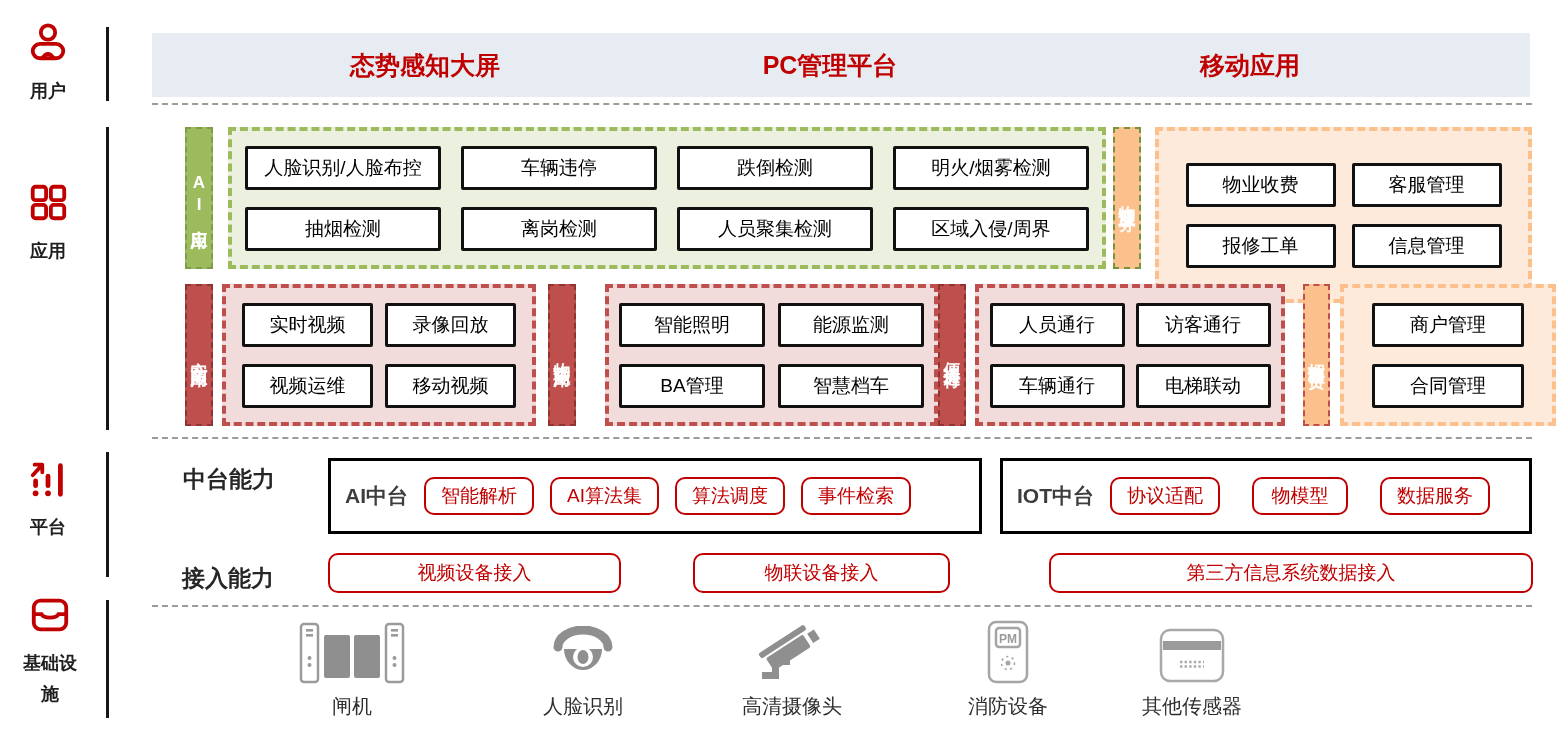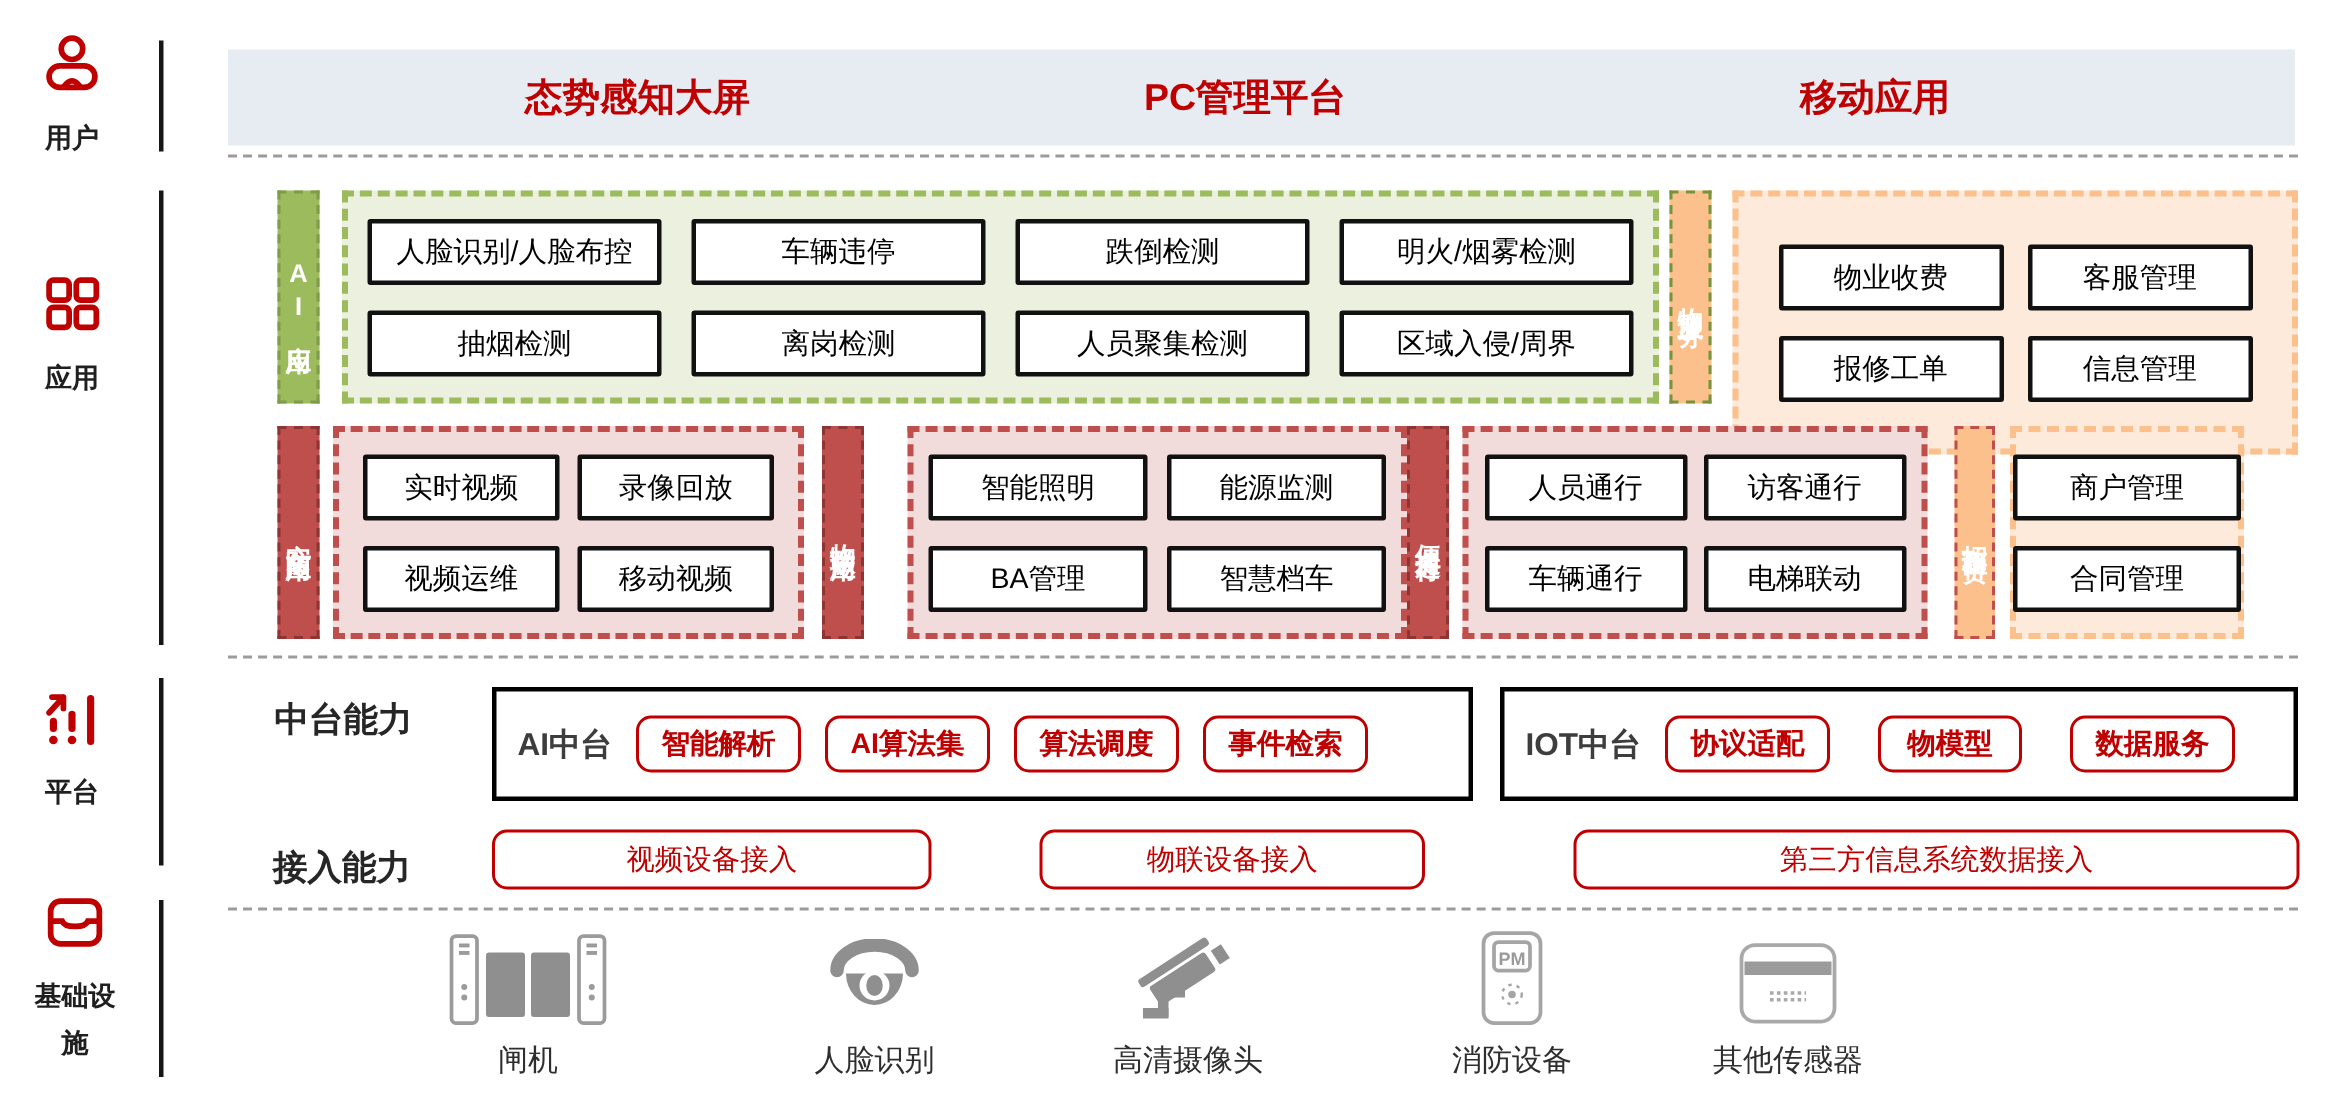--- a/index.html
+++ b/index.html
@@ -29,21 +29,21 @@
   .box-red{background:#F2DCDB;border:4px dashed #BF4F4C;}
   .box-orange{background:#FDEADB;border:4px dashed #FBC08C;}
   .node{background:#fff;border:3px solid #111;border-radius:2px;height:38px;box-sizing:content-box;
     display:flex;align-items:center;justify-content:center;font-size:19px;color:#000;white-space:nowrap;}
   
   .row-title{position:absolute;font-size:23px;font-weight:bold;color:#262626;}
   .mid-box{position:absolute;top:458px;height:76px;box-sizing:border-box;border:3px solid #000;background:#fff;
     display:flex;align-items:center;gap:16px;padding-left:14px;}
   .group-label{font-size:21px;font-weight:bold;color:#3d3d3d;white-space:nowrap;}
   .pill{height:38px;box-sizing:border-box;border:2.5px solid #C00000;border-radius:10px;color:#C00000;
-    font-size:19px;display:flex;align-items:center;justify-content:center;padding:0 15px;min-width:96px;white-space:nowrap;font-weight:bold;}
+    font-size:19px;display:flex;align-items:center;justify-content:center;padding:0 15px;min-width:96px;white-space:nowrap;}
   .access{position:absolute;top:553px;height:40px;box-sizing:border-box;border:2.5px solid #C00000;border-radius:10px;
     color:#C00000;font-size:19px;display:flex;align-items:center;justify-content:center;}
   
   .device{position:absolute;top:620px;width:130px;text-align:center;}
   .device .ic{height:64px;display:flex;align-items:flex-end;justify-content:center;}
   .dev-label{font-size:20px;color:#2e2e2e;margin-top:9px;white-space:nowrap;}
 </style>
 </head>
 <body>
 
@@ -149,21 +149,21 @@
 <div class="app-box box-red" style="left:975px;top:284px;width:310px;height:142px;grid-template-columns:repeat(2,135px);column-gap:11px;">
     <div class="node">人员通行</div>
     <div class="node">访客通行</div>
     <div class="node">车辆通行</div>
     <div class="node">电梯联动</div>
   </div>
 
 <div class="vlabel vl-orange-r" style="left:1303px;top:284px;width:27px;height:142px;">
   <span>招商租赁</span>
 </div>
-<div class="app-box box-orange" style="left:1340px;top:284px;width:156px;height:142px;grid-template-columns:152px;">
+<div class="app-box box-orange" style="left:1340px;top:284px;width:216px;height:142px;grid-template-columns:152px;">
     <div class="node">商户管理</div>
     <div class="node">合同管理</div>
   </div>
 
 <div class="sep" style="top:437px;"></div>
 
 <div class="row-title" style="left:183px;top:464px;">中台能力</div>
 
 <div class="mid-box" style="left:328px;width:654px;">
   <span class="group-label">AI中台</span>

